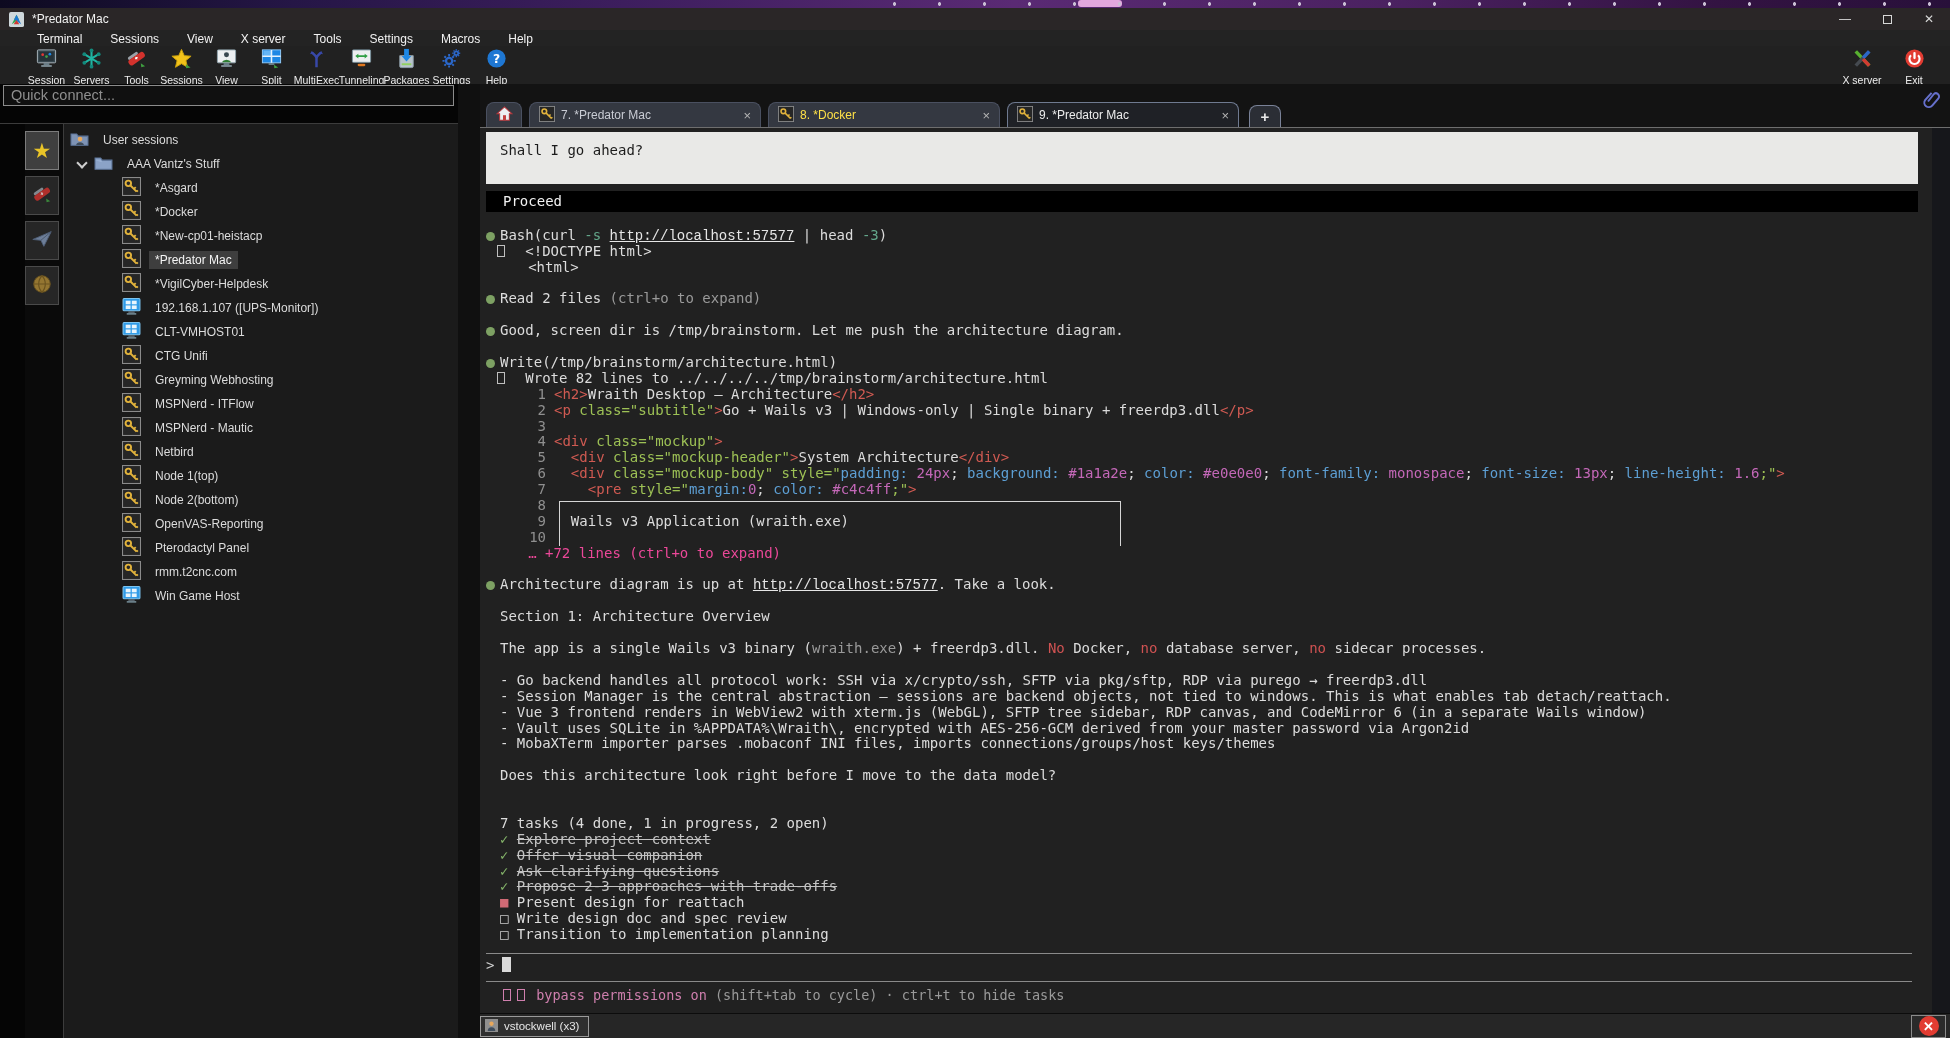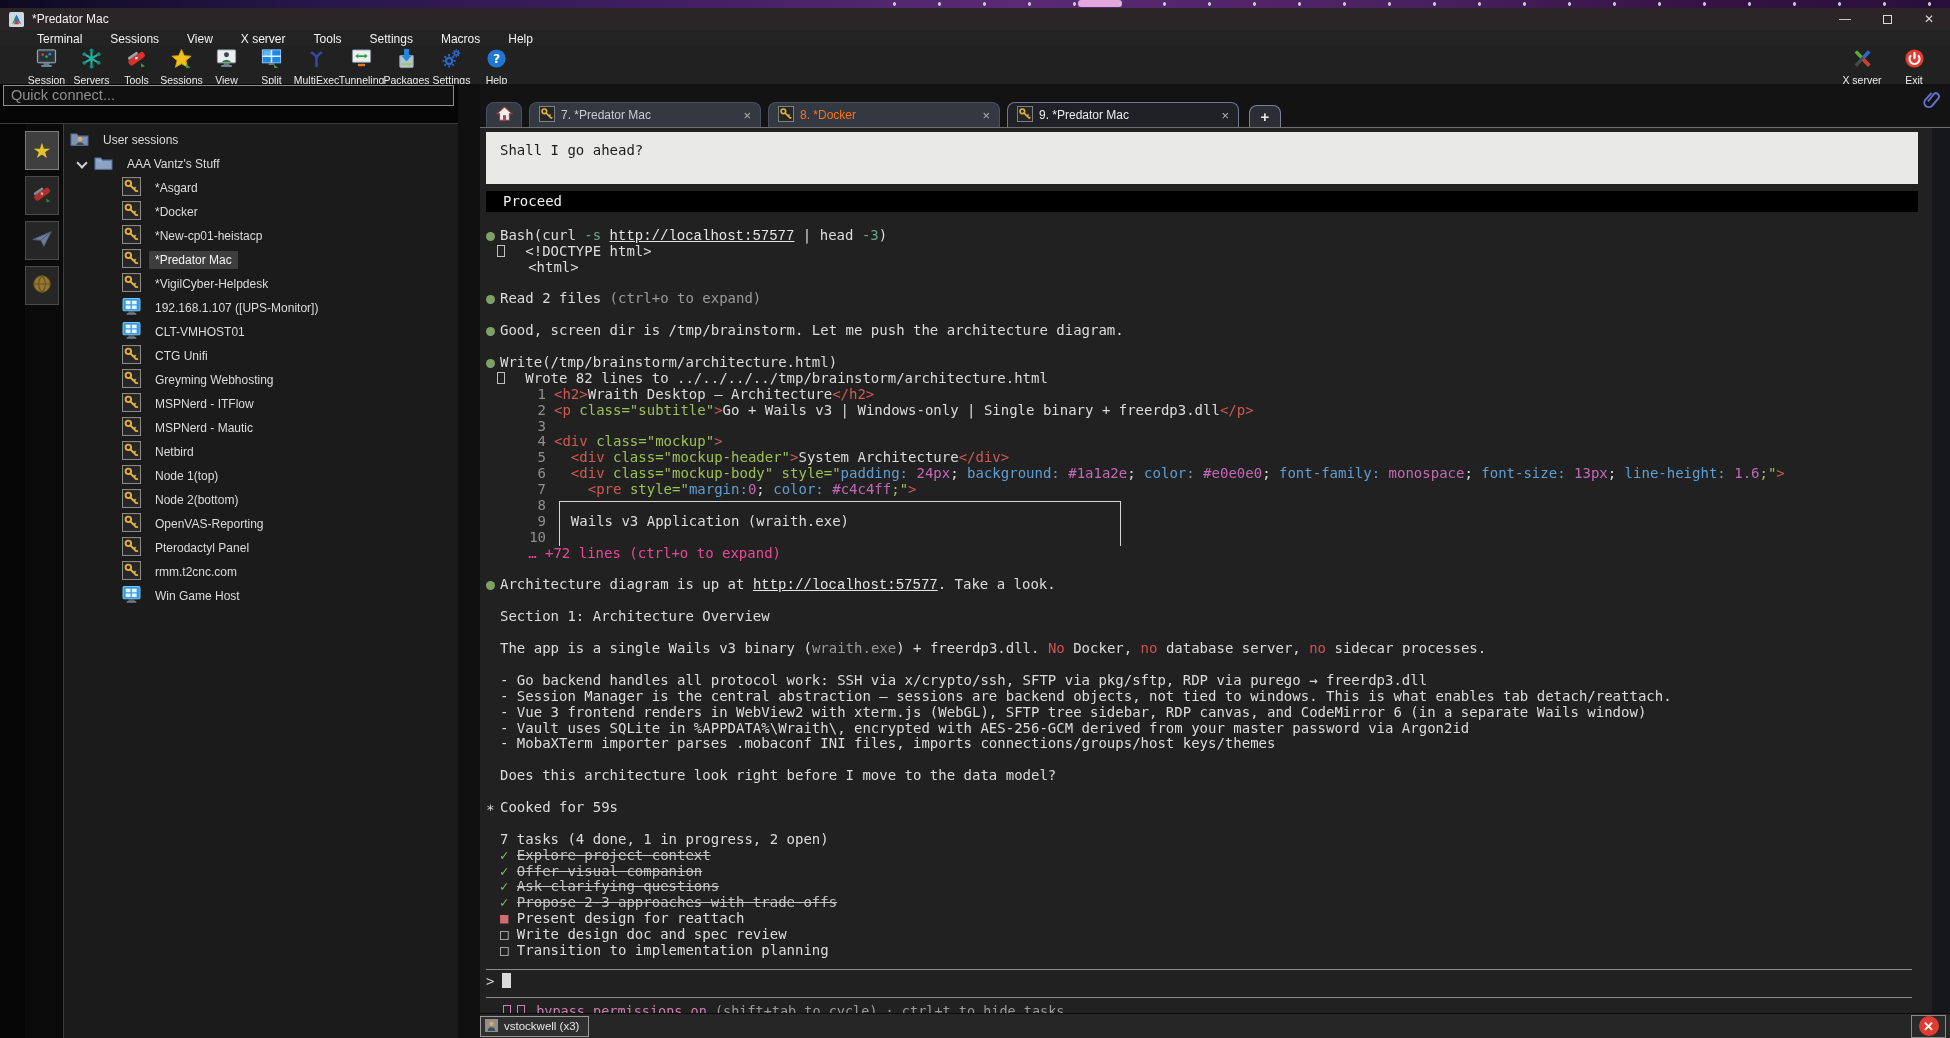--- a/index.html
+++ b/index.html
@@ -66,21 +66,21 @@
 
   
   .tabstrip { position:relative; height:44px; display:flex; align-items:flex-end; gap:7px;
               padding-left:6px; border-bottom:1px solid #6e6e6e; background:#131313; }
   .tab { height:25px; display:flex; align-items:center; gap:6px; padding:0 9px;
          background:#343841; border:1px solid #4a5060; border-bottom:none; border-radius:8px 8px 0 0;
          font-size:12px; color:#c9ccd4; }
   .tab.session { width:232px; }
   .tab .tab-close { margin-left:auto; color:#b5b5b5; font-size:13px; }
   .tab.active { background:#1f2126; border-color:#6f7a90; color:#ececec; }
-  .tab.activity .tab-label { color:#f97316; }
+  .tab.activity .tab-label { color:#fde047; }
   .tab.home { width:36px; justify-content:center; padding:0; }
   .tab.newtab { width:32px; justify-content:center; padding:0; background:#2b2e35; border-color:#7a8298;
                 color:#e8e8e8; font-size:15px; font-weight:bold; height:22px; margin-left:3px; }
   .clip { position:absolute; right:8px; top:5px; width:20px; height:20px; }
 
   
   .term-wrap { position:relative; flex:1; background:#212121; }
   .term-scrollbar { position:absolute; right:0; top:0; bottom:0; width:18px; background:#16171b; }
   .term { position:absolute; inset:0 18px 0 0; padding:4px 0 0 6px; overflow:hidden;
           font-family:"DejaVu Sans Mono", monospace; font-size:14px; color:#dcdcdc; }
@@ -596,21 +596,20 @@
             <div class="row pad"><span>The app is a single Wails v3 binary (</span><span class="sgy">wraith.exe</span><span>) + freerdp3.dll. </span><span class="sred">No</span><span> Docker, </span><span class="sred">no</span><span> database server, </span><span class="sred">no</span><span> sidecar processes.</span></div>
             <div class="row"></div>
             <div class="row pad"><span>- Go backend handles all protocol work: SSH via x/crypto/ssh, SFTP via pkg/sftp, RDP via purego → freerdp3.dll</span></div>
             <div class="row pad"><span>- Session Manager is the central abstraction — sessions are backend objects, not tied to windows. This is what enables tab detach/reattach.</span></div>
             <div class="row pad"><span>- Vue 3 frontend renders in WebView2 with xterm.js (WebGL), SFTP tree sidebar, RDP canvas, and CodeMirror 6 (in a separate Wails window)</span></div>
             <div class="row pad"><span>- Vault uses SQLite in %APPDATA%\Wraith\, encrypted with AES-256-GCM derived from your master password via Argon2id</span></div>
             <div class="row pad"><span>- MobaXTerm importer parses .mobaconf INI files, imports connections/groups/host keys/themes</span></div>
             <div class="row"></div>
             <div class="row pad"><span>Does this architecture look right before I move to the data model?</span></div>
             <div class="row"></div>
-            <div class="row"><span class="mark">∗</span><span>Cooked for 59s</span></div>
             <div class="row"></div>
             <div class="row pad"><span>7 tasks (4 done, 1 in progress, 2 open)</span></div>
             <div class="row pad"><span class="schk">✓ </span><span class="sstrike">Explore project context</span></div>
             <div class="row pad"><span class="schk">✓ </span><span class="sstrike">Offer visual companion</span></div>
             <div class="row pad"><span class="schk">✓ </span><span class="sstrike">Ask clarifying questions</span></div>
             <div class="row pad"><span class="schk">✓ </span><span class="sstrike">Propose 2-3 approaches with trade-offs</span></div>
             <div class="row pad"><span class="ssq">■ </span><span>Present design for reattach</span></div>
             <div class="row pad"><span class="sosq">□ </span><span>Write design doc and spec review</span></div>
             <div class="row pad"><span class="sosq">□ </span><span>Transition to implementation planning</span></div>
             <div class="sep"></div>

